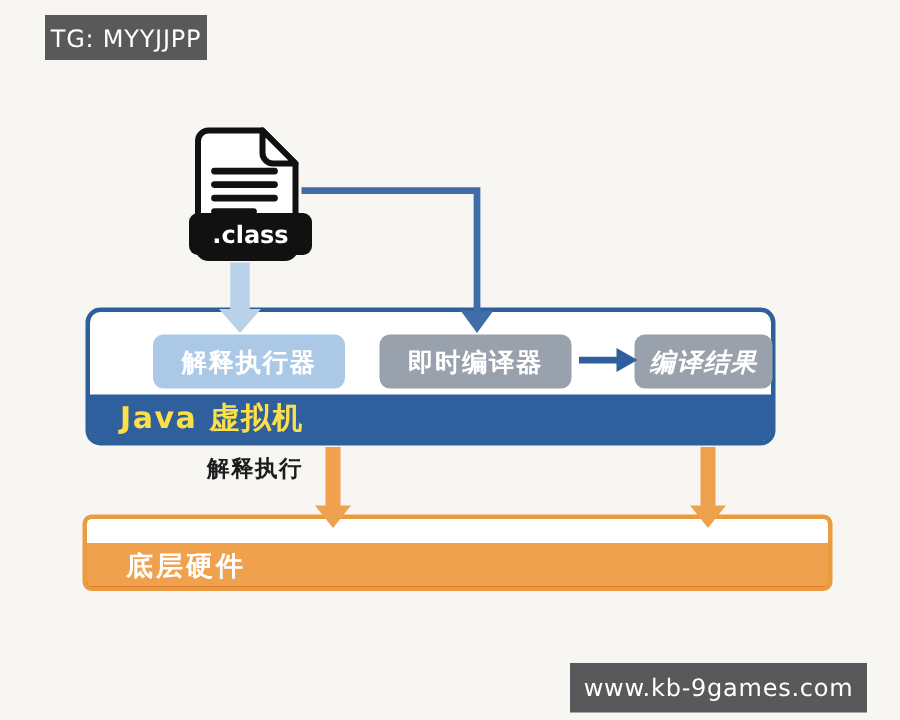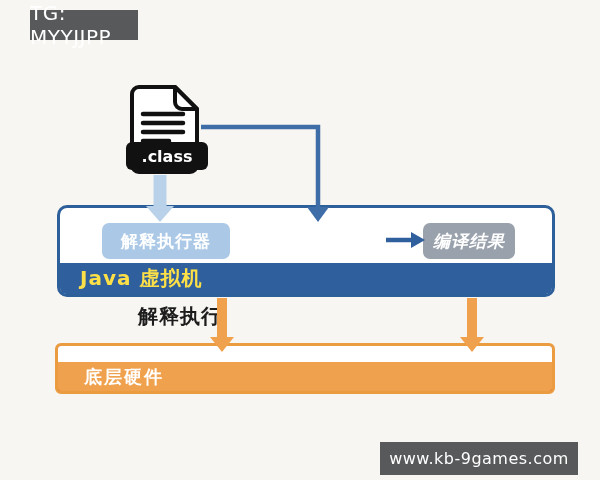--- a/index.html
+++ b/index.html
@@ -13,32 +13,32 @@
   .stage{position:absolute;left:0;top:0;width:600px;height:480px;}
 
   
   .badge{
     position:absolute;
     background:#58595b;
     color:#fff;
     display:flex;align-items:center;justify-content:center;
     letter-spacing:.5px;
   }
-  .badge.top{left:30px;top:10px;width:108px;height:30px;font-size:20px;}
+  .badge.top{left:30px;top:10px;width:108px;height:30px;font-size:16px;}
   .badge.bottom{left:380px;top:442px;width:198px;height:33px;font-size:16px;}
 
   
   .class-icon{position:absolute;left:123px;top:83px;width:92px;height:95px;}
 
   
   .overlay{position:absolute;left:0;top:0;width:600px;height:480px;z-index:5;pointer-events:none;}
 
   
   .jvm-box{
-    position:absolute;left:57px;top:205px;width:498px;height:92px;
+    position:absolute;left:57px;top:205px;width:460px;height:92px;
     box-sizing:border-box;
     background:#ffffff;
     border:3px solid #2d5f9a;
     border-radius:10px;
     z-index:2;
   }
   .chip{
     position:absolute;top:15px;height:36px;
     border-radius:7px;
     display:flex;align-items:center;justify-content:center;
@@ -54,21 +54,21 @@
     border-radius:0 0 6px 6px;
     color:#fde047;font-weight:bold;font-size:20px;
     display:flex;align-items:center;
     padding-left:20px;
     letter-spacing:1px;
   }
 
   
   .flow-label{
     position:absolute;
-    font-size:20px;font-weight:bold;color:#1c1c1c;
+    font-size:15px;font-weight:bold;color:#1c1c1c;
     letter-spacing:1px;
     z-index:3;
   }
   .flow-label.interpret{left:138px;top:303px;}
   .flow-label.direct{left:388px;top:303px;}
 
   
   .hw-box{
     position:absolute;left:55px;top:343px;width:500px;height:51px;
     box-sizing:border-box;
@@ -103,20 +103,21 @@
       <line x1="20" y1="40" x2="60" y2="40"></line>
       <line x1="20" y1="49" x2="60" y2="49"></line>
       <line x1="20" y1="58" x2="46" y2="58"></line>
     </g>
     <rect x="3" y="59" width="82" height="28" rx="6" fill="#111111"></rect>
     <text x="44" y="79" text-anchor="middle" fill="#ffffff" font-size="16" font-weight="bold" font-family="DejaVu Sans, Liberation Sans, sans-serif">.class</text>
   </svg>
 
   <div class="jvm-box">
     <div class="chip light-blue">解释执行器</div>
+    <div class="chip gray-jit">即时编译器</div>
     <div class="chip gray-result">编译结果</div>
     <div class="jvm-bar">Java 虚拟机</div>
   </div>
 
   <div class="flow-label interpret">解释执行</div>
 
   <div class="hw-box">
     <div class="hw-white"></div>
     <div class="hw-orange">底层硬件</div>
   </div>

